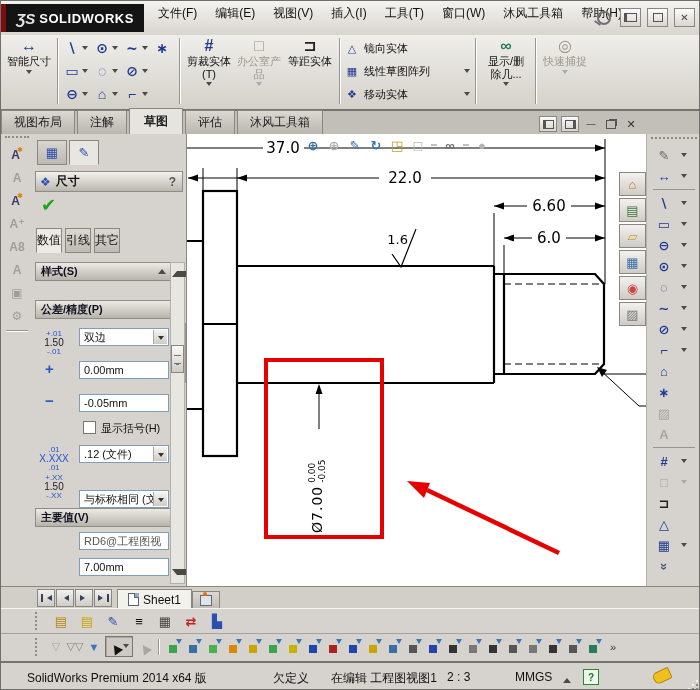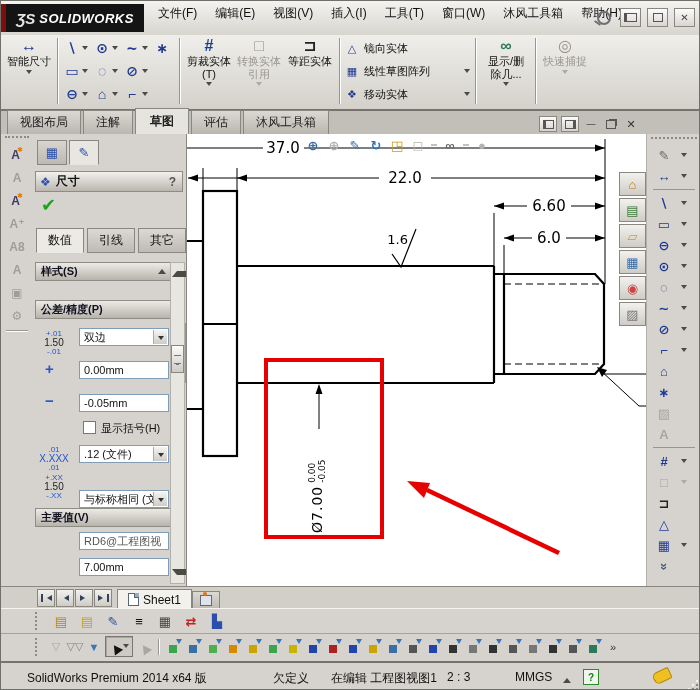--- a/index.html
+++ b/index.html
@@ -6,21 +6,21 @@
   body{font-family:"Liberation Sans","DejaVu Sans",sans-serif;background:#9a9a9a;}
   .app{position:relative;width:700px;height:690px;background:#d6d3ce;overflow:hidden;
        border:1px solid #716f6a;box-sizing:border-box;font-size:12px;color:#111;}
   
   .titlebar{position:absolute;left:0;top:0;width:700px;height:34px;
     background:linear-gradient(#f4f3f0,#d8d5cf);border-bottom:1px solid #a5a29b;}
   .red-sliver{position:absolute;left:0;top:3px;width:5px;height:28px;background:#7e0d10;}
   .logo{position:absolute;left:5px;top:3px;width:138px;height:28px;background:#141414;
     color:#fff;display:flex;align-items:center;justify-content:center;gap:4px;}
   .logo .mark{font-style:italic;font-weight:bold;font-size:15px;color:#e6e6e6;}
-  .logo .lt{font-weight:bold;font-size:13px;letter-spacing:.5px;font-style:italic;}
+  .logo .lt{font-weight:bold;font-size:13px;letter-spacing:.5px;}
   .menus{position:absolute;left:148px;top:0;height:33px;display:flex;align-items:flex-start;}
   .menu-item{padding:4px 9px;cursor:default;}
   .mag{position:absolute;left:596px;top:10px;width:10px;height:10px;border:2px solid #6f6f74;
     border-radius:50%;}
   .mag:after{content:"";position:absolute;left:-5px;top:9px;width:7px;height:2px;background:#6f6f74;
     transform:rotate(35deg);}
   .winbtns{position:absolute;right:6px;top:7px;display:flex;gap:6px;}
   .winbtn{width:19px;height:17px;background:linear-gradient(#fcfcfc,#d9d6d0);
     border:1px solid #8a8781;display:flex;align-items:center;justify-content:center;
     font-size:10px;color:#444;}
@@ -43,21 +43,21 @@
   .gcell{display:flex;align-items:center;margin-right:4px;}
   .gicon{width:20px;height:18px;display:flex;align-items:center;justify-content:center;
     font-size:14px;font-weight:bold;}
   .gicon.blue{color:#1f3a93;}
   .stackgrp{display:flex;flex-direction:column;justify-content:space-between;padding:3px 0;width:128px;}
   .srow{display:flex;align-items:center;height:20px;gap:4px;font-size:11px;}
   .srow .sicon{width:16px;text-align:center;font-weight:bold;color:#1f3a93;}
   .srow .sdd{margin-left:auto;margin-right:2px;}
   
   .tabrow{position:absolute;left:0;top:110px;width:700px;height:23px;background:#c2bfb8;}
-  .ctabs{display:flex;align-items:flex-end;height:23px;padding-left:6px;gap:2px;}
+  .ctabs{display:flex;align-items:flex-end;height:23px;gap:2px;}
   .ctab{padding:3px 12px;background:linear-gradient(#dcd9d3,#b9b6af);
     border:1px solid #8a8781;border-bottom:none;font-size:12px;color:#222;}
   .ctab.active{background:#e6e4de;padding:4px 14px;font-weight:bold;}
   .docbtns{position:absolute;right:62px;top:5px;display:flex;gap:4px;align-items:center;}
   .docbtn{width:16px;height:14px;background:linear-gradient(#fbfbfa,#d6d3cd);
     border:1px solid #8a8781;display:flex;align-items:center;justify-content:center;
     font-size:9px;color:#333;}
   
   .main{position:absolute;left:0;top:133px;width:700px;height:452px;}
   .leftstrip{position:absolute;left:0;top:0;width:32px;height:452px;background:#d6d3ce;
@@ -75,21 +75,21 @@
     display:flex;align-items:center;justify-content:center;font-size:13px;color:#2a4fae;}
   .pmtab.active{background:#e8e6e0;border-bottom-color:#e8e6e0;}
   .pmheader{position:absolute;left:2px;top:37px;width:148px;height:21px;
     background:linear-gradient(#f2f1ec,#bab7af);border:1px solid #8f8c85;
     display:flex;align-items:center;gap:5px;padding-left:4px;box-sizing:border-box;}
   .pmheader .hicon{color:#2a4fae;font-size:12px;}
   .pmheader .htitle{font-weight:bold;font-size:12px;}
   .pmheader .hq{margin-left:auto;margin-right:6px;color:#555;font-weight:bold;}
   .okrow{position:absolute;left:8px;top:60px;font-size:18px;color:#1ea51e;font-weight:bold;}
   .valuetabs{position:absolute;left:3px;top:94px;display:flex;gap:3px;}
-  .vtab{padding:3px 11px;border:1px solid #8a8781;background:linear-gradient(#dcd9d3,#beb bb4);
+  .vtab{padding:3px 0;border:1px solid #8a8781;background:linear-gradient(#dcd9d3,#beb bb4);
     background:linear-gradient(#dcd9d3,#bebbb4);font-size:12px;}
   .vtab.active{background:#eceae5;border-bottom-color:#eceae5;font-weight:normal;}
   .sechdr{position:absolute;left:2px;width:136px;height:19px;
     background:linear-gradient(#eceae4,#b7b4ac);border:1px solid #8f8c85;
     display:flex;align-items:center;padding-left:5px;box-sizing:border-box;
     font-weight:bold;font-size:11px;color:#101020;}
   .sechdr .caret{margin-left:auto;margin-right:4px;width:0;height:0;
     border:4px solid transparent;border-bottom:5px solid #4c4a45;margin-top:-4px;}
   .rowicon{position:absolute;left:6px;width:30px;font-size:8px;color:#2a4fae;text-align:center;line-height:1;}
   .rowicon .big{font-size:10px;color:#222;}
@@ -284,21 +284,21 @@
           </div>
         </div>
       <div class="vsep"></div>
       <div class="bigbtn" style="width:44px">
         <span class="bicon" style="color:#1f3a93">#</span>
         <span class="lbl">剪裁实体(T)</span>
         <span class="dd"></span>
       </div>
       <div class="bigbtn dis" style="width:44px">
         <span class="bicon">□</span>
-        <span class="lbl">转换实体引用</span>
+        <span class="lbl">办公室产品</span>
         <span class="dd dis"></span>
       </div>
       <div class="bigbtn" style="width:46px">
         <span class="bicon" style="color:#222">⊐</span>
         <span class="lbl">等距实体</span>
       </div>
       <div class="vsep"></div>
       <div class="stackgrp">
         <div class="srow">
           <span class="sicon">△</span>

